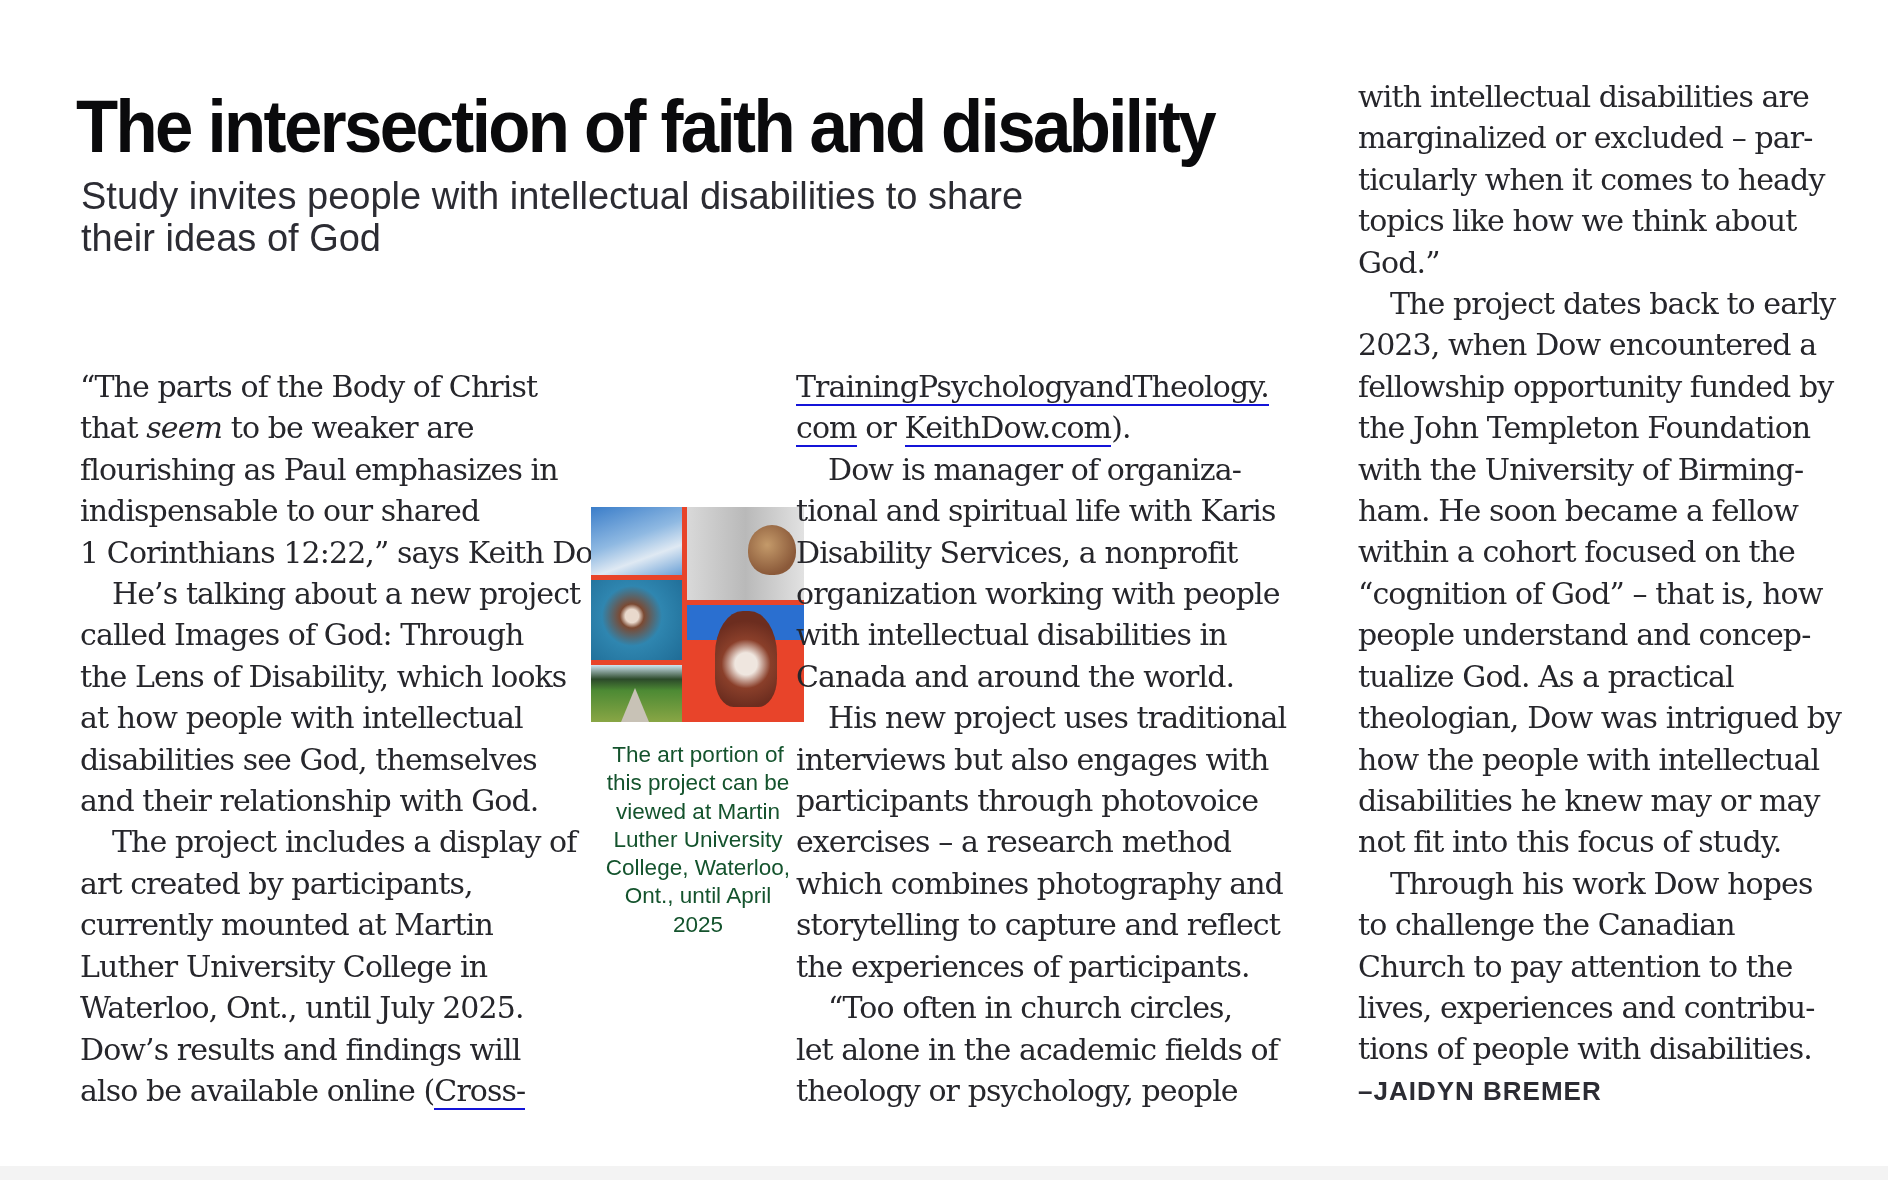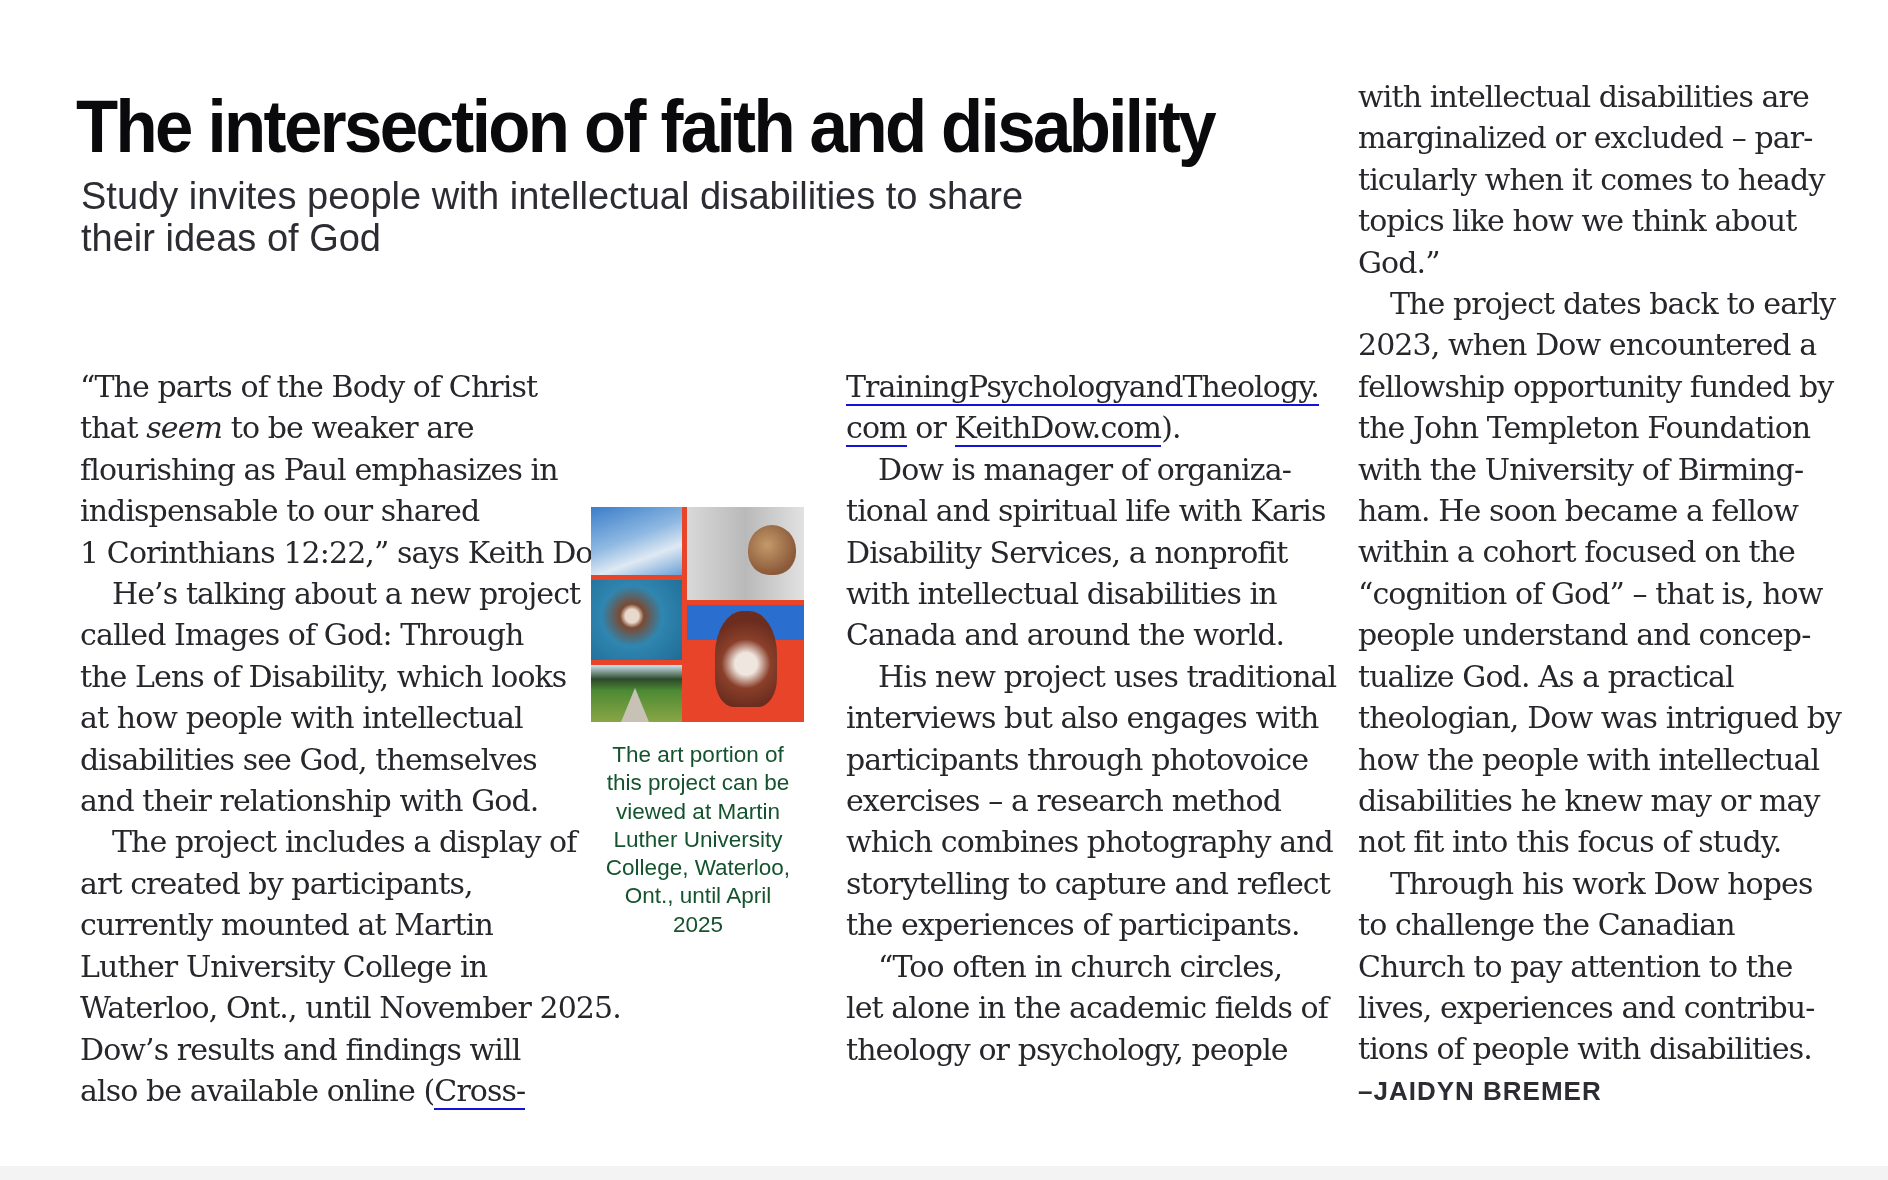--- a/index.html
+++ b/index.html
@@ -3,21 +3,21 @@
 <meta charset="utf-8">
 <style>
   html, body { margin:0; padding:0; }
   body { width:1888px; height:1180px; background:#ffffff; position:relative; overflow:hidden; color:#26262b; }
   .headline { position:absolute; left:76px; top:84px; margin:0; font-family:"Liberation Sans", sans-serif; font-weight:900; font-size:69px; letter-spacing:-2.6px; color:#0a0a0c; white-space:nowrap; transform:scaleY(1.08); transform-origin:left top; }
   .subhead { position:absolute; left:81px; top:175px; margin:0; width:1060px; font-family:"Liberation Sans", sans-serif; font-size:38px; line-height:42px; color:#2c2c33; }
   .col { position:absolute; font-family:"DejaVu Serif", serif; font-size:30px; line-height:41.4px; color:#26262b; letter-spacing:-0.9px; }
   .col .line { display:block; white-space:nowrap; }
   .indent { padding-left:32px; }
   .col1 { left:80px; top:366px; width:480px; }
-  .col2 { left:846px; top:366px; width:480px; }
+  .col2 { left:796px; top:366px; width:480px; }
   .col3 { left:1358px; top:76px; width:480px; }
   .link { color:#26262b; text-decoration:none; border-bottom:2px solid #1414d8; }
   .figure { position:absolute; left:591px; top:507px; width:213px; height:215px; background:#e8442a; }
   .panel { position:absolute; }
   .p-sky { left:0; top:0; width:91px; height:68px; background:linear-gradient(160deg,#3a7dc9 0%,#8fb9e2 45%,#dfe9f3 70%,#6aa0d6 100%); }
   .p-tree { left:0; top:73px; width:91px; height:80px; background:radial-gradient(circle at 45% 45%, #e9d9cc 0 10%, #7b4a33 18%, #2f86b0 45%, #1f6c96 100%); }
   .p-road { left:0; top:158px; width:91px; height:57px; background:linear-gradient(180deg,#cfe4f2 0%,#2c4a2a 25%,#4d8a34 45%,#89a645 100%); }
   .p-road::after { content:""; position:absolute; left:30px; bottom:0; width:0; height:0; border-left:14px solid transparent; border-right:14px solid transparent; border-bottom:34px solid #c8c2b6; }
   .p-heart { left:96px; top:0; width:117px; height:93px; background:linear-gradient(90deg,#d9d9d9,#b9b9b9 50%,#e2e2e2); }
   .p-heart::after { content:""; position:absolute; right:8px; top:18px; width:48px; height:50px; border-radius:50% 50% 45% 45%; background:radial-gradient(circle at 40% 40%, #c49a6a, #8b5a3a 70%); }
@@ -47,21 +47,21 @@
   <span class="line indent">He’s talking about a new project</span>
   <span class="line">called Images of God: Through</span>
   <span class="line">the Lens of Disability, which looks</span>
   <span class="line">at how people with intellectual</span>
   <span class="line">disabilities see God, themselves</span>
   <span class="line">and their relationship with God.</span>
   <span class="line indent">The project includes a display of</span>
   <span class="line">art created by participants,</span>
   <span class="line">currently mounted at Martin</span>
   <span class="line">Luther University College in</span>
-  <span class="line">Waterloo, Ont., until November 2025.</span>
+  <span class="line">Waterloo, Ont., until July 2025.</span>
   <span class="line">Dow’s results and findings will</span>
   <span class="line"><span>also be available online (</span><a class="link">Cross-</a></span>
 </div>
 
 <div class="figure">
   <div class="panel p-sky"></div>
   <div class="panel p-tree"></div>
   <div class="panel p-road"></div>
   <div class="panel p-heart"></div>
   <div class="panel p-jesus"></div>
@@ -75,20 +75,21 @@
   <span class="line">Ont., until April</span>
   <span class="line">2025</span>
 </div>
 
 <div class="col col2">
   <span class="line"><a class="link">TrainingPsychologyandTheology.</a></span>
   <span class="line"><a class="link">com</a><span> or </span><a class="link">KeithDow.com</a><span>).</span></span>
   <span class="line indent">Dow is manager of organiza-</span>
   <span class="line">tional and spiritual life with Karis</span>
   <span class="line">Disability Services, a nonprofit</span>
+  <span class="line">organization working with people</span>
   <span class="line">with intellectual disabilities in</span>
   <span class="line">Canada and around the world.</span>
   <span class="line indent">His new project uses traditional</span>
   <span class="line">interviews but also engages with</span>
   <span class="line">participants through photovoice</span>
   <span class="line">exercises – a research method</span>
   <span class="line">which combines photography and</span>
   <span class="line">storytelling to capture and reflect</span>
   <span class="line">the experiences of participants.</span>
   <span class="line indent">“Too often in church circles,</span>

